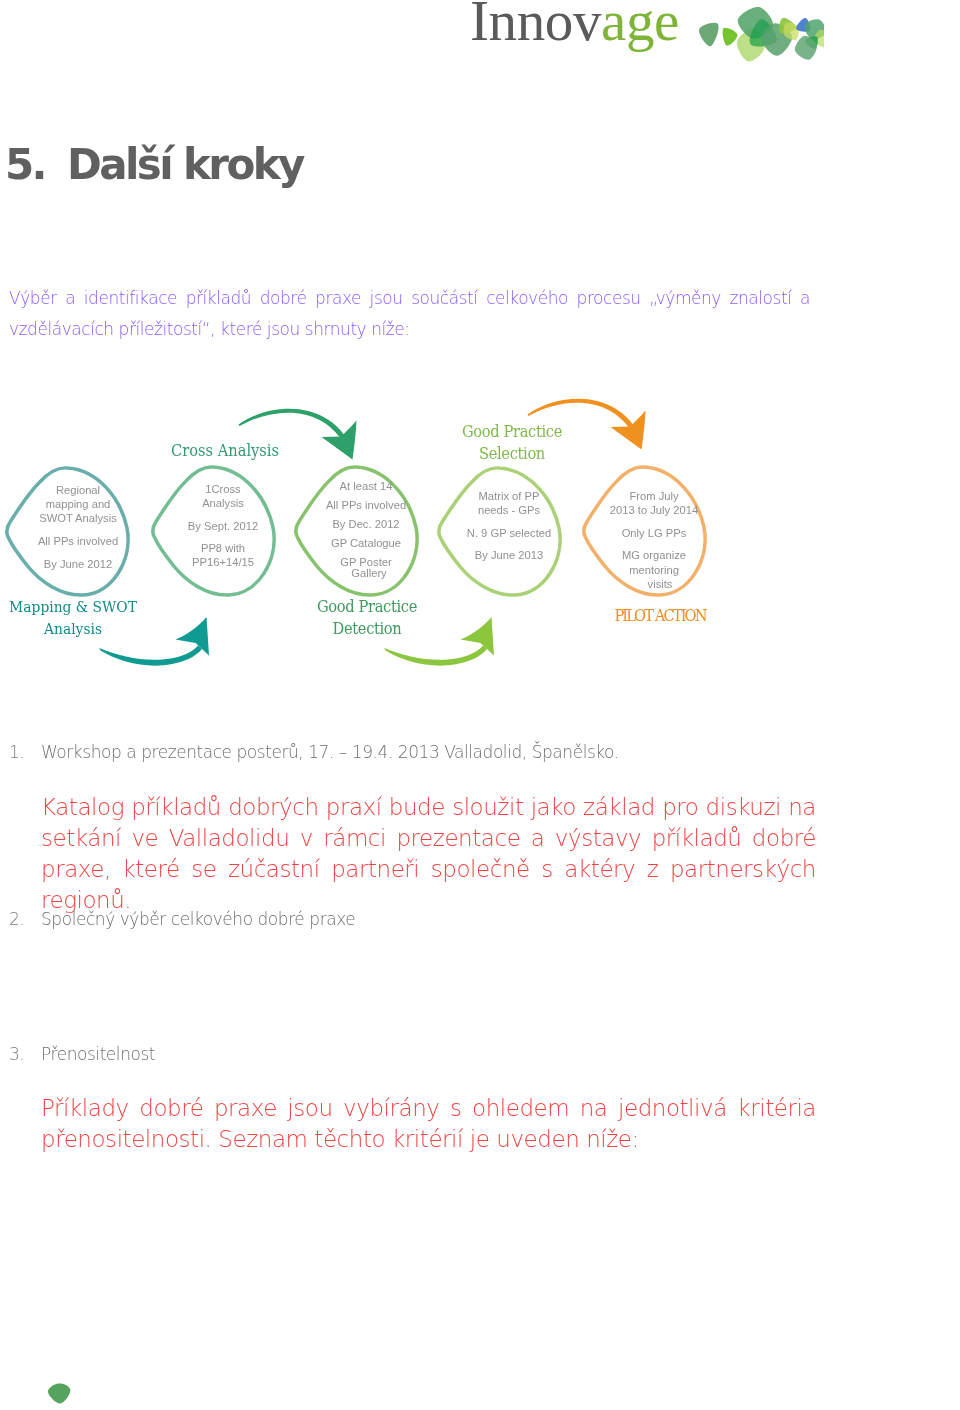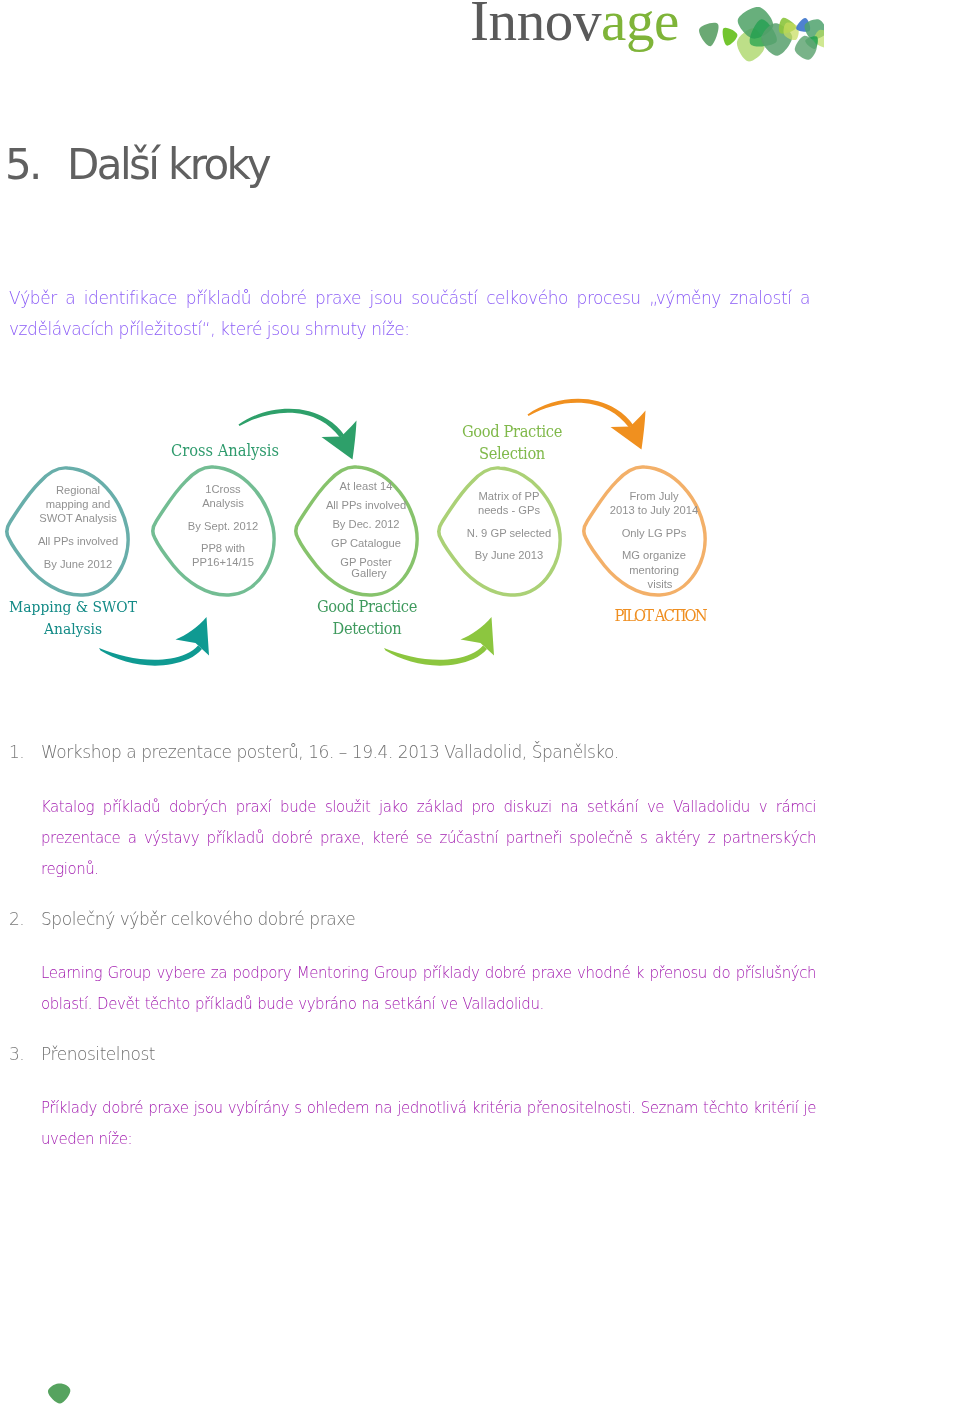--- a/index.html
+++ b/index.html
@@ -7,34 +7,34 @@
   .page{position:relative;width:824px;height:1410px;overflow:hidden;background:#fff;}
 
   
   .logo{position:absolute;left:470px;top:0px;width:490px;height:72px;}
   .logo-word{position:absolute;left:0;top:-9px;font-family:"Liberation Serif",serif;font-size:57px;line-height:60px;letter-spacing:-0.4px;}
   .logo-innov{color:#5a5a5a;}
   .logo-age{color:#7fb439;}
   .logo-blobs{position:absolute;left:218px;top:0px;}
 
   
-  .title{position:absolute;left:5px;top:140px;font-family:"DejaVu Sans",sans-serif;font-weight:400;font-size:42px;color:#606060;letter-spacing:-2.6px;}
+  .title{position:absolute;left:5px;top:140px;font-family:"DejaVu Sans",sans-serif;font-weight:700;font-size:42px;color:#606060;letter-spacing:-2.6px;}
   .title .num{display:inline-block;width:62px;}
 
   
   .intro{position:absolute;left:9px;top:283px;width:801px;font-family:"DejaVu Sans",sans-serif;font-weight:200;font-size:17px;letter-spacing:-0.45px;line-height:31px;color:#8b5cf6;text-align:justify;}
 
   
   .diagram{position:absolute;left:0;top:398px;width:960px;height:260px;}
 
   
   .li{position:absolute;font-family:"DejaVu Sans",sans-serif;font-weight:200;font-size:17px;letter-spacing:-0.45px;color:#6f6f6f;line-height:20px;}
   .li .n{position:absolute;left:0;top:0;color:#7a7a7a;}
   .li .t{position:absolute;left:32px;top:0;}
-  .para{position:absolute;font-family:"DejaVu Sans",sans-serif;font-weight:200;font-size:15px;letter-spacing:-0.45px;line-height:31px;color:#a21caf;text-align:justify;}
+  .para{position:absolute;font-family:"DejaVu Sans",sans-serif;font-weight:200;font-size:23px;letter-spacing:-0.45px;line-height:31px;color:#ef4444;text-align:justify;}
 
   
   .pagebadge{position:absolute;left:901px;top:875px;width:59px;height:73px;background:#6e6e6e;}
   .pagebadge span{position:absolute;left:1px;right:0;top:28px;text-align:center;font-family:"DejaVu Sans",sans-serif;font-weight:200;font-size:21.5px;letter-spacing:-3.2px;color:#c3d94e;}
 
   
   .footdot{position:absolute;left:47px;top:1383px;}
 </style>
 </head>
 <body>
@@ -139,29 +139,28 @@
 <text x="654" y="139" text-anchor="middle" font-family="Liberation Sans, sans-serif" font-size="11.2" fill="#919191">Only LG PPs</text>
 <text x="654" y="161" text-anchor="middle" font-family="Liberation Sans, sans-serif" font-size="11.2" fill="#919191">MG organize</text>
 <text x="654" y="176" text-anchor="middle" font-family="Liberation Sans, sans-serif" font-size="11.2" fill="#919191">mentoring</text>
 <text x="660" y="190" text-anchor="middle" font-family="Liberation Sans, sans-serif" font-size="11.2" fill="#919191">visits</text>
 <text x="660" y="223" text-anchor="middle" font-family="DejaVu Serif Condensed, DejaVu Serif, serif" font-size="16.3" letter-spacing="-1.9" fill="#ef8e20">PILOT ACTION</text>
 </g>
 </svg>
 
   <div class="li" style="left:9px;top:742px;width:900px;">
     <span class="n">1.</span>
-    <span class="t">Workshop a prezentace posterů, 16. – 19.4. 2013 Valladolid, Španělsko.</span>
+    <span class="t">Workshop a prezentace posterů, 17. – 19.4. 2013 Valladolid, Španělsko.</span>
   </div>
   <div class="para" style="left:41px;top:792px;width:775px;">Katalog příkladů dobrých praxí bude sloužit jako základ pro diskuzi na setkání ve Valladolidu v rámci prezentace a výstavy příkladů dobré praxe, které se zúčastní partneři společně s aktéry z partnerských regionů.</div>
 
   <div class="li" style="left:9px;top:909px;width:900px;">
     <span class="n">2.</span>
     <span class="t">Společný výběr celkového dobré praxe</span>
   </div>
-  <div class="para" style="left:41px;top:958px;width:775px;word-spacing:0.7px;">Learning Group vybere za podpory Mentoring Group příklady dobré praxe vhodné k přenosu do příslušných oblastí. Devět těchto příkladů bude vybráno na setkání ve Valladolidu.</div>
 
   <div class="li" style="left:9px;top:1044px;width:900px;">
     <span class="n">3.</span>
     <span class="t">Přenositelnost</span>
   </div>
   <div class="para" style="left:41px;top:1093px;width:775px;">Příklady dobré praxe jsou vybírány s ohledem na jednotlivá kritéria přenositelnosti. Seznam těchto kritérií je uveden níže:</div>
 
   <div class="pagebadge">
       <span>13</span>
     </div>

